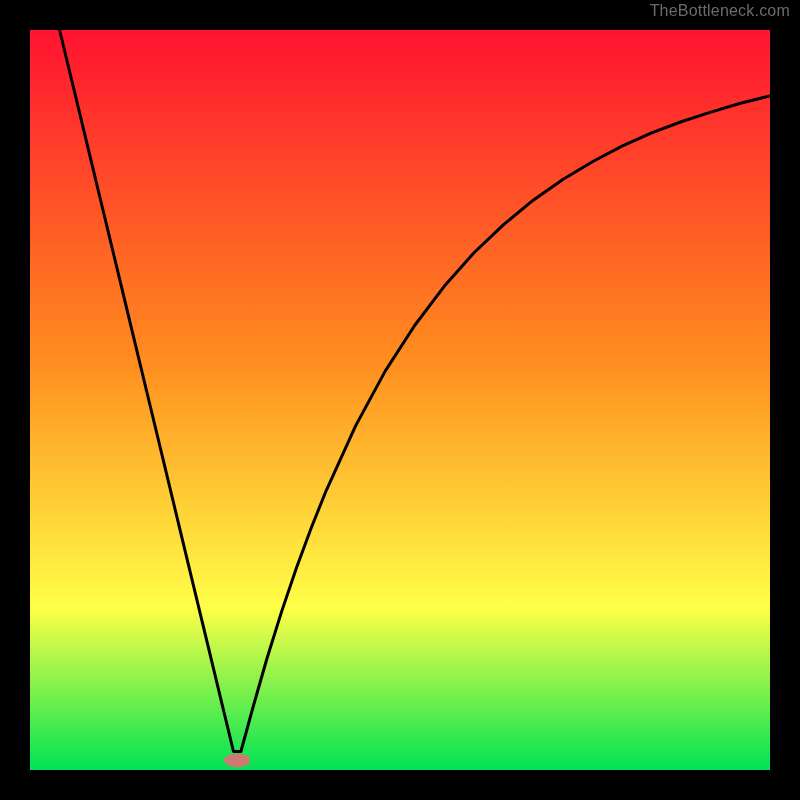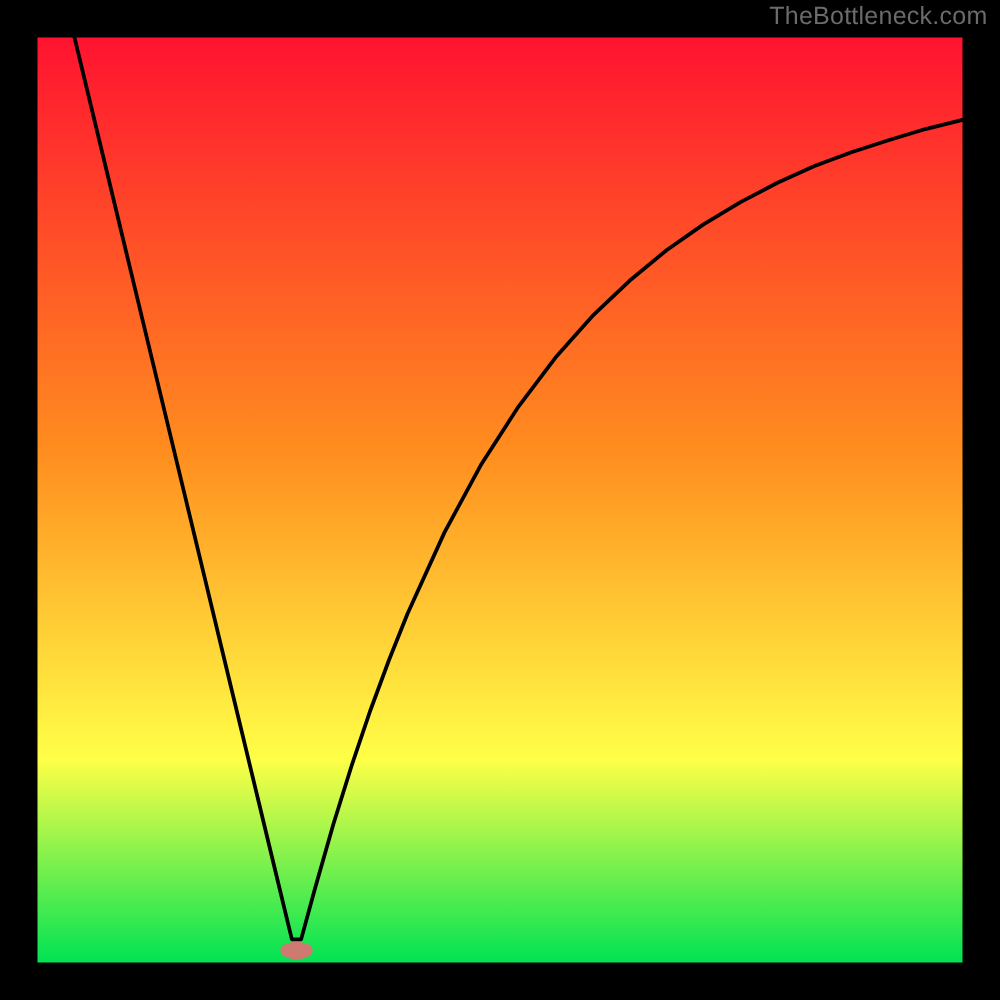--- a/index.html
+++ b/index.html
@@ -15,21 +15,21 @@
     position: relative;
     width: 800px;
     height: 800px;
     background: #000;
   }
   .watermark {
     position: absolute;
     top: 2px;
     right: 10px;
     color: #6b6b6b;
-    font-size: 20px;
+    font-size: 16px;
     font-weight: 500;
     z-index: 5;
     letter-spacing: 0.2px;
   }
   svg.plot {
     position: absolute;
     left: 0;
     top: 0;
   }
 </style>

